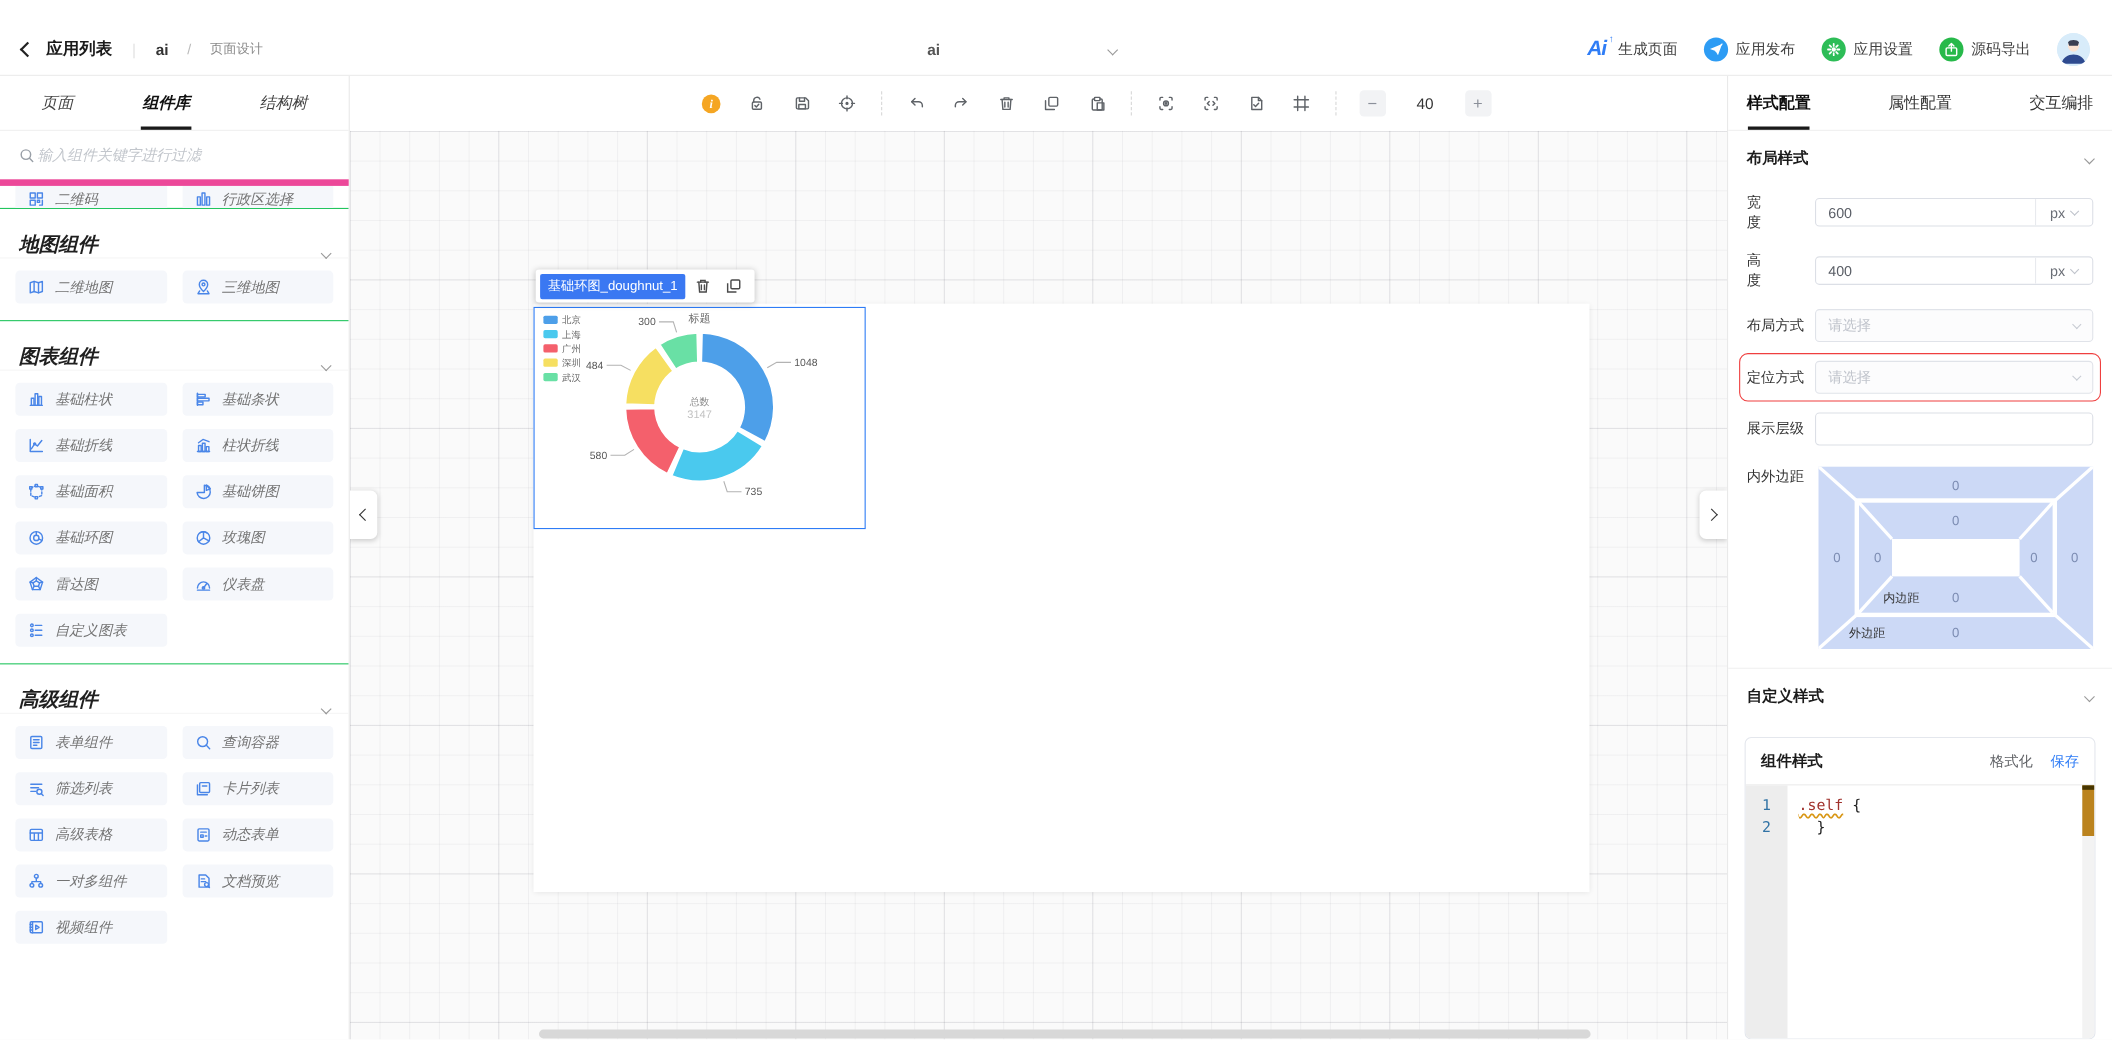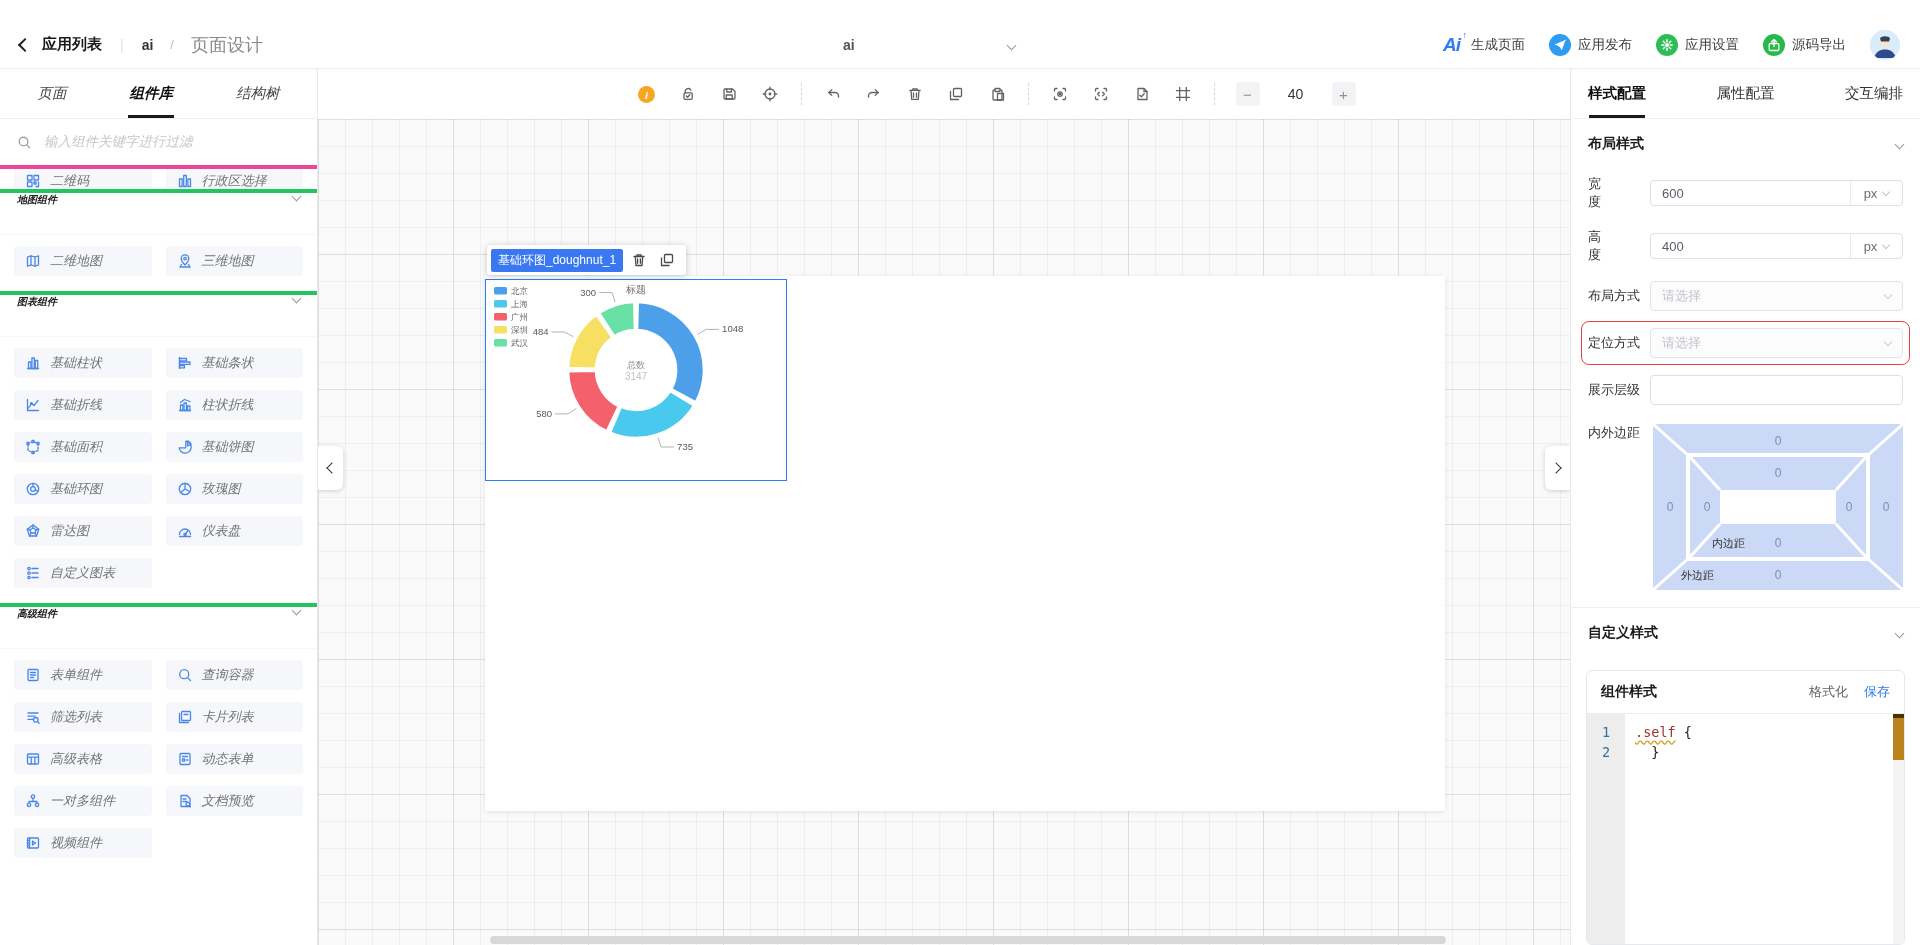--- a/index.html
+++ b/index.html
@@ -8,46 +8,46 @@
   .app { display:flex; flex-direction:column; height:100%; }
 
   
   .topbar { flex:0 0 48px; display:flex; align-items:center; padding:0 20px; border-bottom:1px solid #ececec; position:relative; background:#fff; z-index:20;margin-top:21px; }
   .tb-left { display:flex; align-items:center; gap:10px; }
   .back-ic { width:10px; height:10px; border-left:2px solid #222; border-bottom:2px solid #222; transform:rotate(45deg); margin-right:2px; }
   .back-label { font-size:15px; font-weight:bold; color:#1a1a1a; }
   .tb-sep { color:#e3e3e3; margin:0 8px; font-size:14px; }
   .bc-app { font-weight:bold; color:#333; font-size:14px; }
   .bc-slash { color:#bbb; margin:0 7px; }
-  .bc-page { color:#8a8a8a; font-size:18px; }
+  .bc-page { color:#8a8a8a; font-size:12px; }
   .tb-center { position:absolute; left:calc(50% - 117px); width:172px; top:0; height:48px; display:flex; align-items:center; justify-content:space-between; }
   .tb-center .val { font-size:14px; font-weight:bold; color:#555; }
   .chev { width:7px; height:7px; border-right:1.5px solid #999; border-bottom:1.5px solid #999; transform:rotate(45deg); display:inline-block; }
   .tb-right { margin-left:auto; display:flex; align-items:center; gap:24px; }
   .tb-action { display:flex; align-items:center; gap:7px; cursor:pointer; font-size:13.5px; color:#404040; }
   .circ { width:22px; height:22px; border-radius:50%; display:flex; align-items:center; justify-content:center; }
   .ai-logo { font-size:19px; font-weight:bold; font-style:italic; color:#2f7df6; letter-spacing:-1px; position:relative; padding-right:4px; }
   .ai-logo:after { content:"↑"; position:absolute; top:-4px; right:-2px; font-size:9px; font-style:normal; color:#2f7df6; }
   .avatar { width:30px; height:30px; border-radius:50%; background:#d8ecfa; overflow:hidden; position:relative; }
 
   
   .main { flex:1; display:flex; min-height:0; }
 
   
   .sidebar { width:318px; flex:0 0 318px; border-right:1px solid #e9e9e9; display:flex; flex-direction:column; background:#fff; z-index:10;font-style:italic; }
   .sb-tabs { height:50px; display:flex; align-items:center; justify-content:space-around; border-bottom:1px solid #f0f0f0; padding:0 6px; }
   .sb-tab { font-size:14.5px; color:#444; position:relative; height:100%; display:flex; align-items:center; cursor:pointer; }
   .sb-tab.active { font-weight:bold; color:#111; }
   .sb-tab.active:after { content:""; position:absolute; bottom:0; left:50%; transform:translateX(-50%); width:46px; height:3px; background:#1a1a1a; }
-  .sb-search { height:50px; display:flex; align-items:center; gap:12px; padding:0 17px; border-bottom:4px solid #ec4899; }
+  .sb-search { height:50px; display:flex; align-items:center; gap:2px; padding:0 17px; border-bottom:6px solid #ec4899; }
   .sb-search .ph { color:#c2c6cc; font-size:13.5px; }
   .sb-list { flex:1; overflow:hidden; }
   .partial-row { height:20px; overflow:hidden; }
   .partial-row .grid { transform:translateY(-14px); }
-  .sec-head { height:46px; display:flex; align-items:flex-start; justify-content:space-between; padding:0 17px; font-size:10px; font-weight:bold; color:#1f1f1f; border-bottom:1px solid #f6f6f6; border-top:4px solid #22c55e; }
+  .sec-head { height:46px; display:flex; align-items:flex-end; justify-content:space-between; padding:0 17px; font-size:18px; font-weight:bold; color:#1f1f1f; border-bottom:1px solid #f6f6f6; border-top:1px solid #22c55e; }
   .grid { display:grid; grid-template-columns:1fr 1fr; gap:12px 14px; padding:11px 14px 15px; }
   .comp-item { height:30px; background:#f5f7fb; border-radius:4px; display:flex; align-items:center; gap:9px; padding:0 11px; font-size:13px; color:#737373; cursor:pointer; }
   .comp-item svg { flex:0 0 16px; }
 
   
   .canvas { flex:1; min-width:0; display:flex; flex-direction:column; position:relative; background:#fff; }
   .c-toolbar { flex:0 0 50px; display:flex; align-items:center; justify-content:center; gap:21px; background:#fff; }
   .c-toolbar .group { display:flex; align-items:center; gap:21px; margin-left:104px; }
   .tool { width:20px; height:20px; display:flex; align-items:center; justify-content:center; cursor:pointer; }
   .tdiv { width:1px; height:22px; border-left:1px dashed #d8d8d8; }

